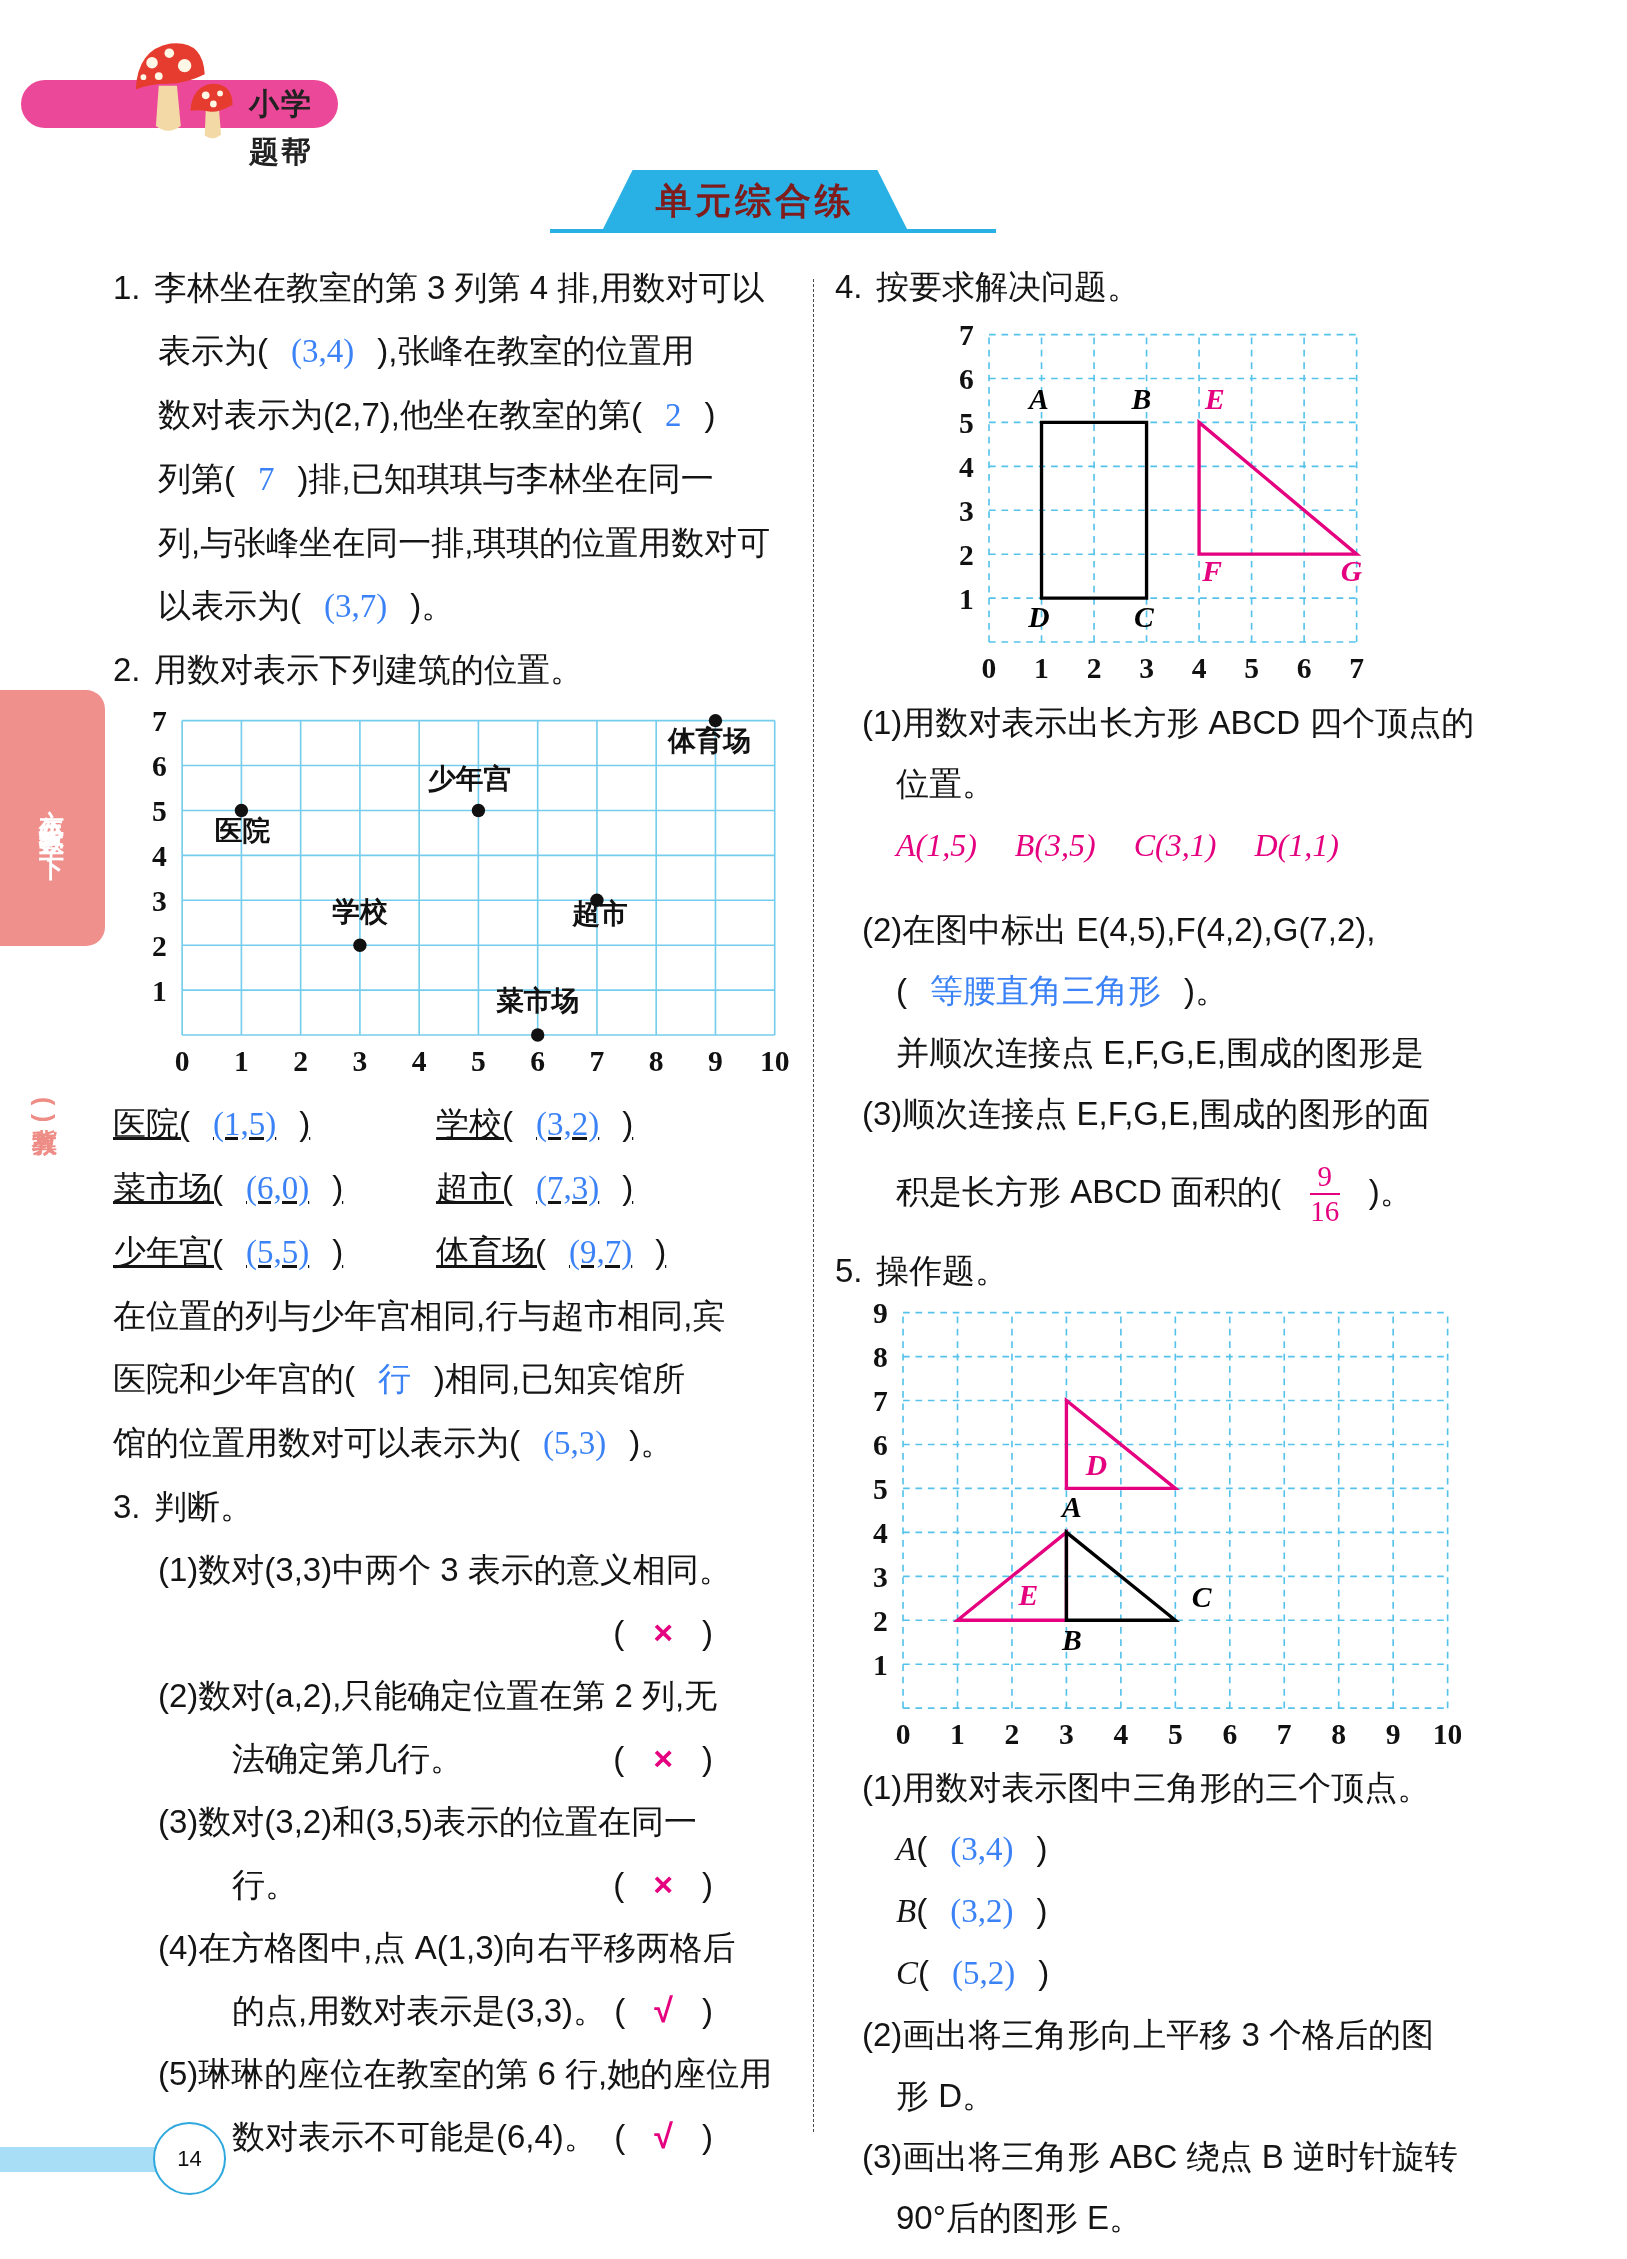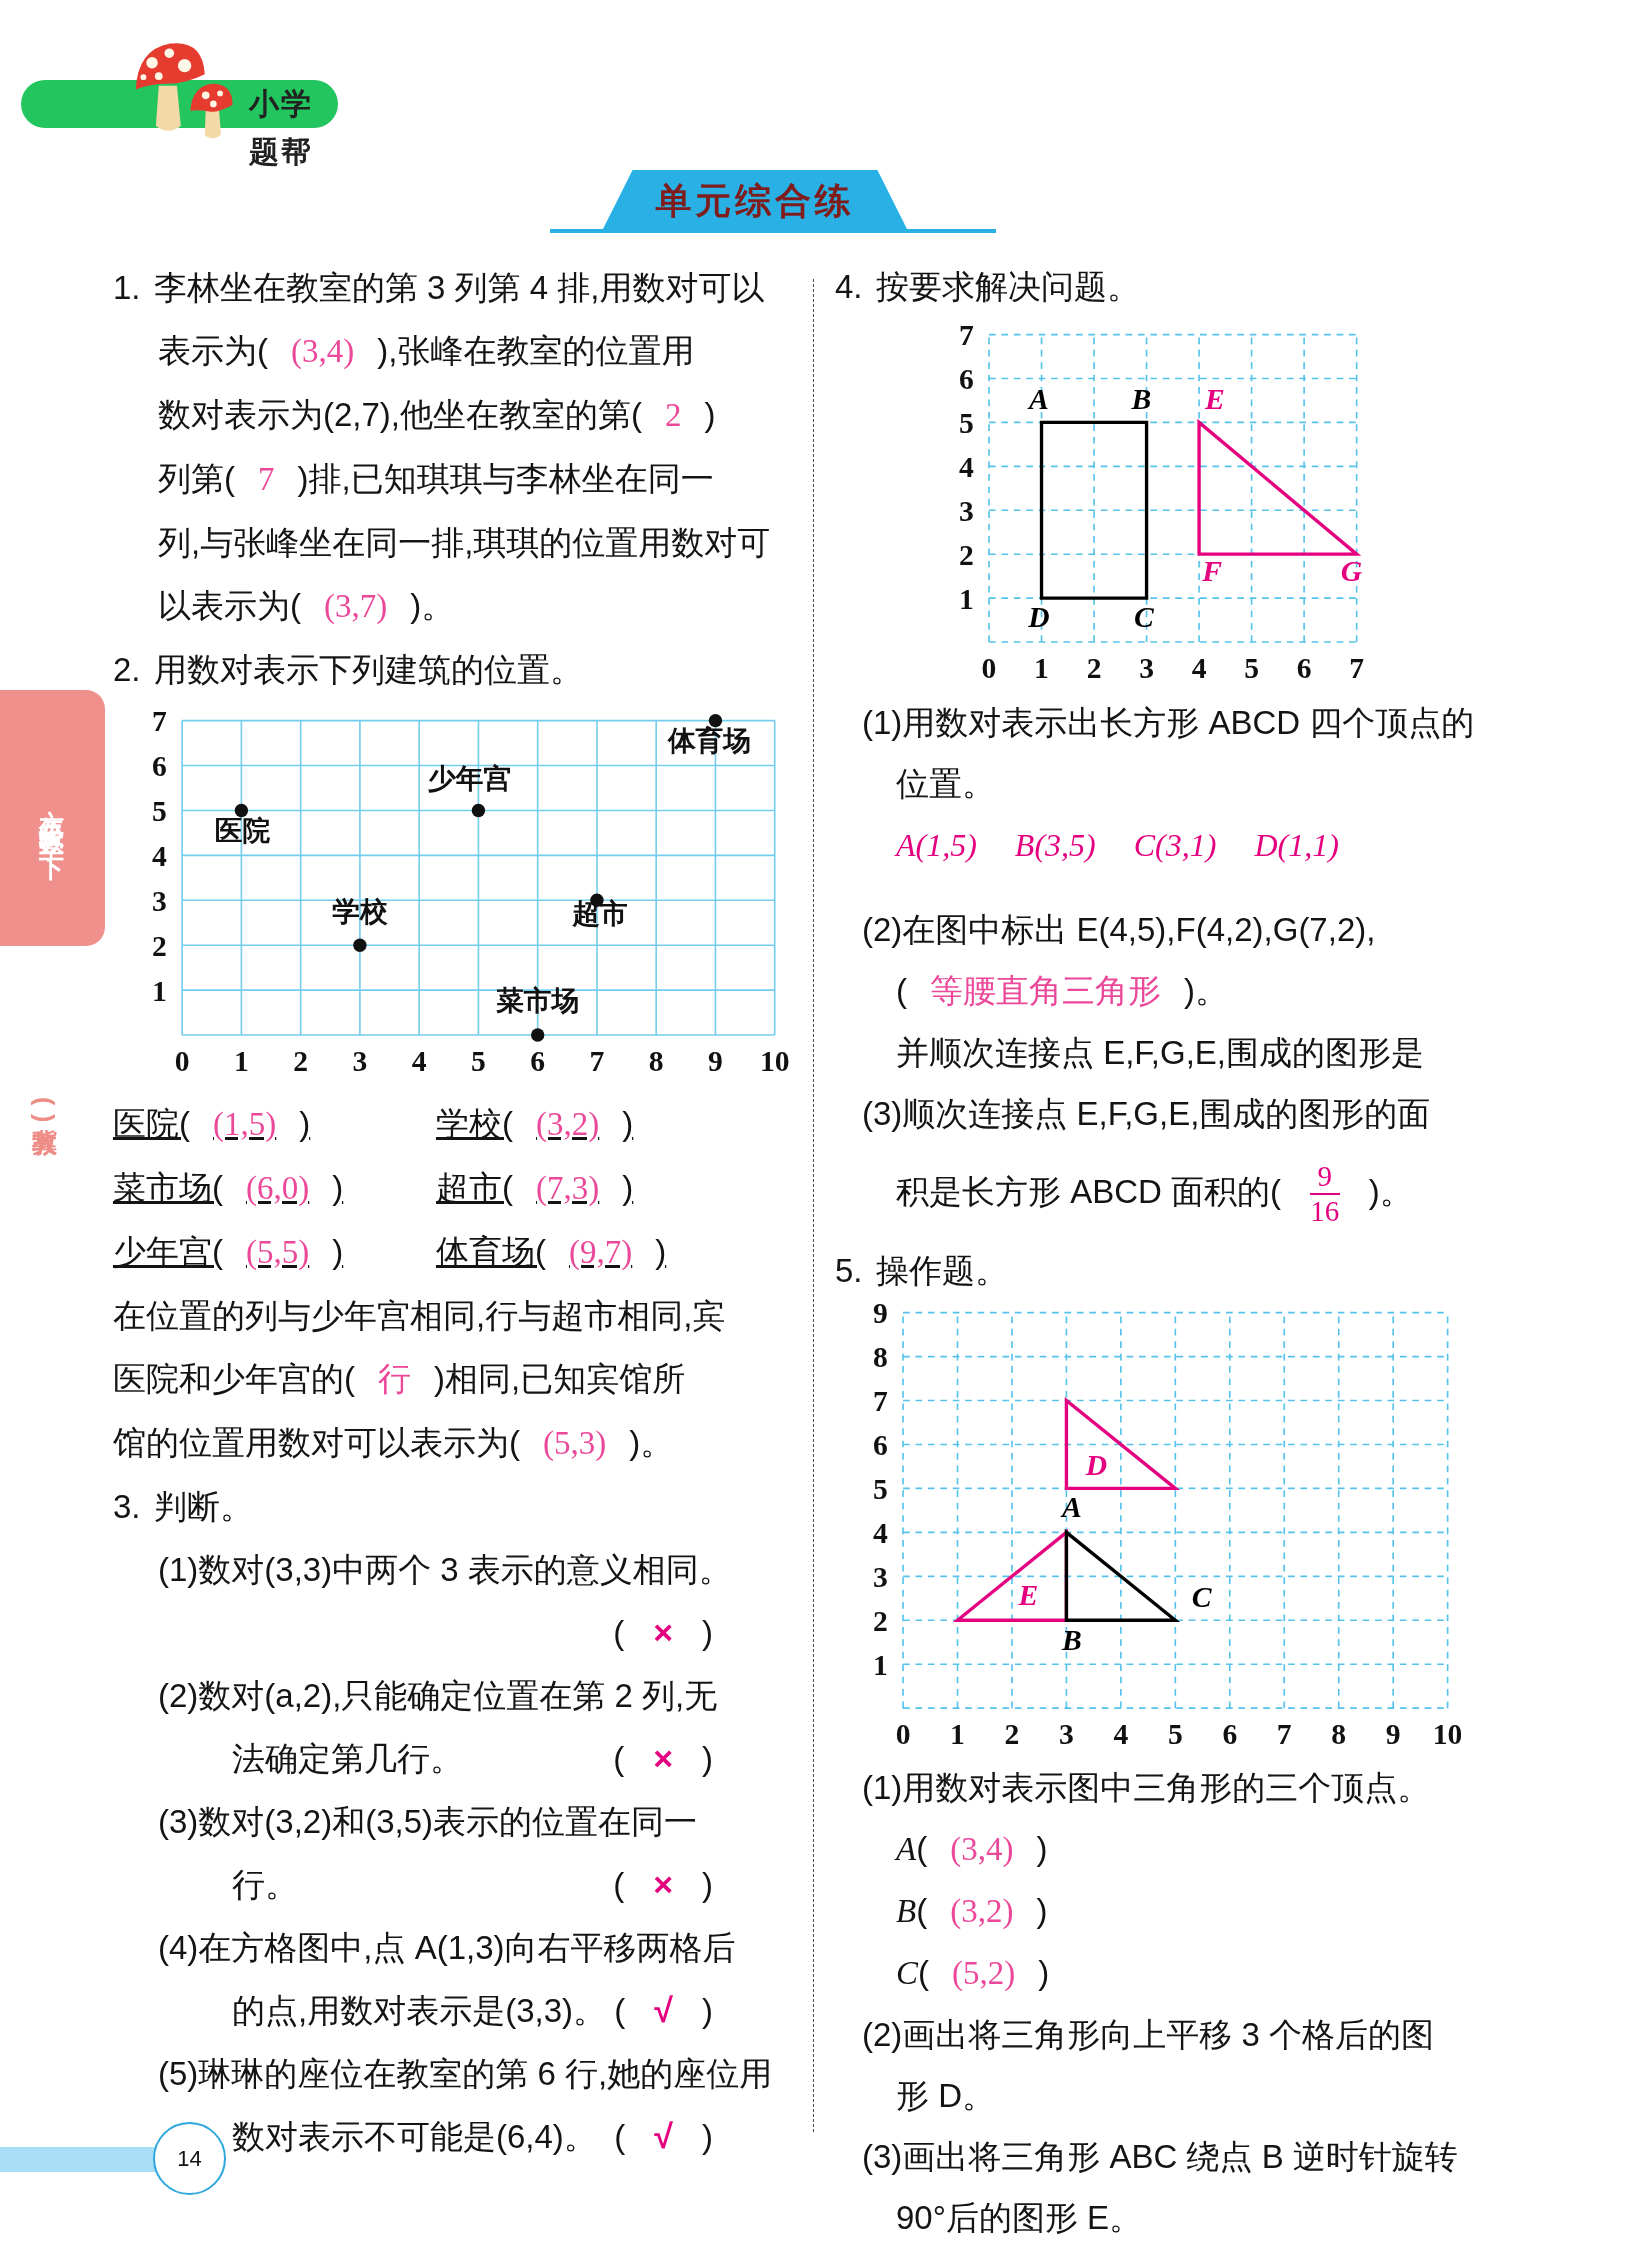--- a/index.html
+++ b/index.html
@@ -1,19 +1,19 @@
 <!DOCTYPE html>
 <html><head>
 <meta charset="utf-8">
 <style>
   html,body{margin:0;padding:0;background:#e8e8e8;}
   .page{position:relative;width:1628px;height:2260px;background:#ffffff;overflow:hidden;
         font-family:"Liberation Sans",sans-serif;color:#141414;}
   
-  .brand-capsule{position:absolute;left:21px;top:80px;width:317px;height:48px;background:#22c55e;
+  .brand-capsule{position:absolute;left:21px;top:80px;width:317px;height:48px;background:#ec4899;
         border-radius:25px;}
   .brand-label{position:absolute;left:228px;top:0;height:48px;line-height:48px;font-size:30px;
         font-weight:bold;color:#222;letter-spacing:1.9px;}
   .mushrooms{position:absolute;left:130px;top:34px;}
   .title-wrap{position:absolute;left:548px;top:170px;width:516px;height:69px;}
   .title-underline{position:absolute;left:1.9px;top:59px;width:446px;height:3.8px;background:#29b1e6;}
   .title-trapezoid{position:absolute;left:54px;top:0;width:306px;height:61px;background:#29b1e6;
         clip-path:polygon(10% 0,90% 0,100% 100%,0 100%);text-align:center;}
   .title-label{display:inline-block;line-height:61px;font-size:36px;font-weight:bold;color:#7f1d1d;letter-spacing:3.8px;}
   
@@ -30,21 +30,21 @@
   
   .col{position:absolute;font-size:33px;line-height:63px;}
   .col-left{left:113px;top:256px;width:696px;}
   .col-right{left:835px;top:256px;width:719px;line-height:61px;}
   .ln{white-space:nowrap;}
   .qnum{margin-right:13.4px;}
   .col-left .ind1{padding-left:45px;}
   .col-left .ind2{padding-left:119px;}
   .col-right .ind1{padding-left:27px;}
   .col-right .ind2{padding-left:61px;}
-  .ans{color:#ec4899;margin:0 23px;font-family:"Liberation Serif","Liberation Sans",serif;}
+  .ans{color:#3b82f6;margin:0 23px;font-family:"Liberation Serif","Liberation Sans",serif;}
   .markline{display:flex;justify-content:space-between;padding-right:96px;}
   .mark{color:#e4007f;margin:0 29px;font-size:34px;font-weight:bold;}
   .ansrow{display:flex;text-decoration:underline;}
   .ansitem1{display:inline-block;width:323px;}
   .pinkmath{color:#e4007f;font-family:"Liberation Serif",serif;font-style:italic;font-size:32px;margin-right:38px;}
   .var{font-family:"Liberation Serif",serif;font-style:italic;}
   .frac{display:inline-flex;flex-direction:column;align-items:center;vertical-align:middle;
         color:#e4007f;font-family:"Liberation Serif",serif;font-size:29px;line-height:1.15;margin:0 29px;}
   .fnum{padding:0 7.6px;border-bottom:2.4px solid #e4007f;}
   .tallln{line-height:96px;}

